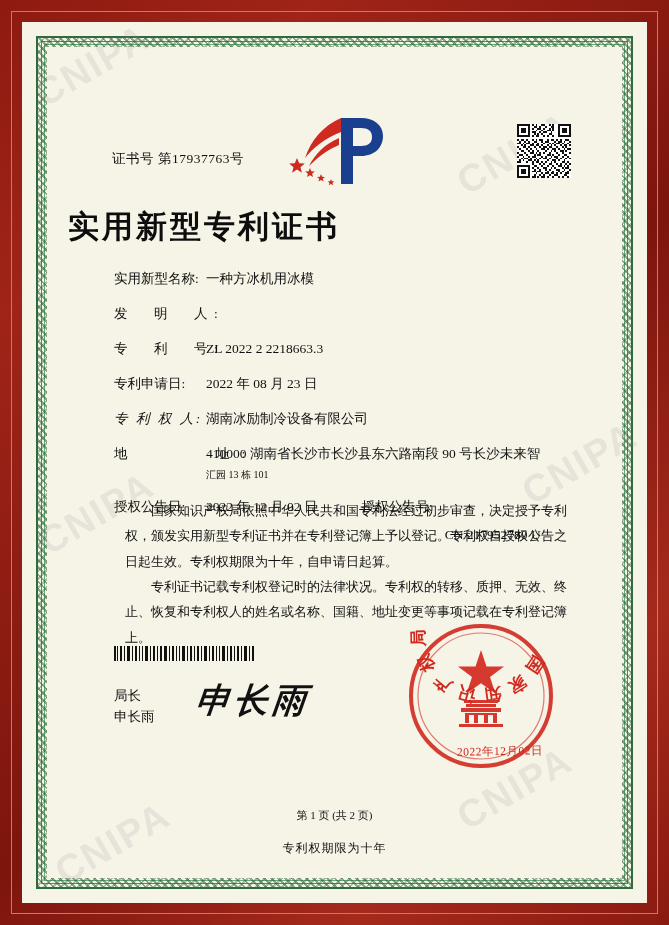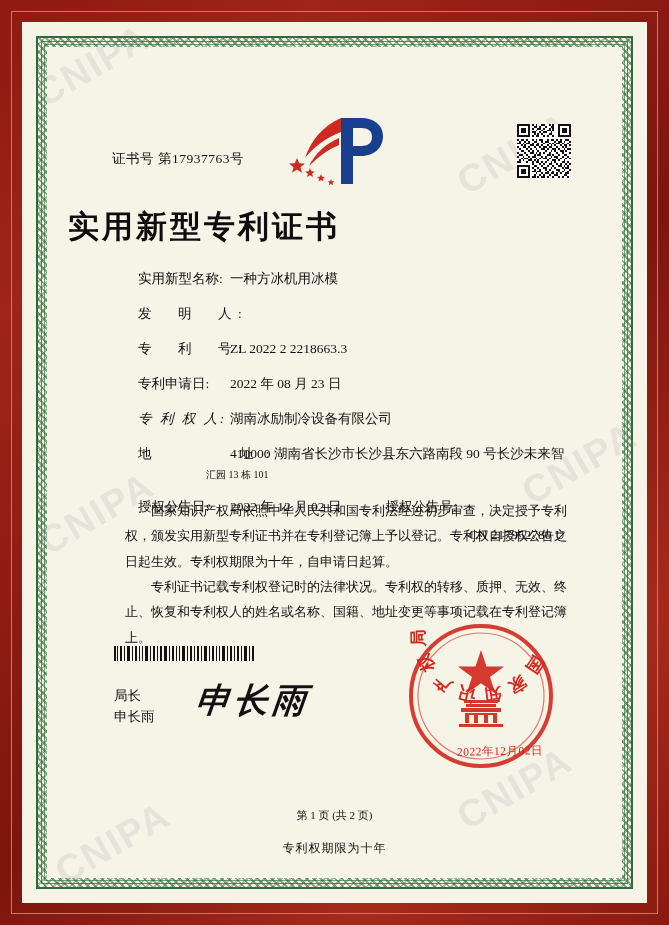--- a/index.html
+++ b/index.html
@@ -171,21 +171,20 @@
     display: flex;
     align-items: flex-start;
     margin-bottom: 15.5px;
     line-height: 1.45;
   }
   .row .lbl {
     width: 92px;
     flex: 0 0 92px;
     letter-spacing: 0px;
     white-space: nowrap;
-    margin-left: 24px;
   }
   .row .val {
     flex: 1 1 auto;
   }
   .lbl.sp1 { letter-spacing: 6.5px; }
   .lbl.sp2 { letter-spacing: 12px; }
   .lbl.sp3 { letter-spacing: 2.5px; font-style: italic; }
   .row.two .val2 {
     margin-left: 44px;
     white-space: nowrap;

